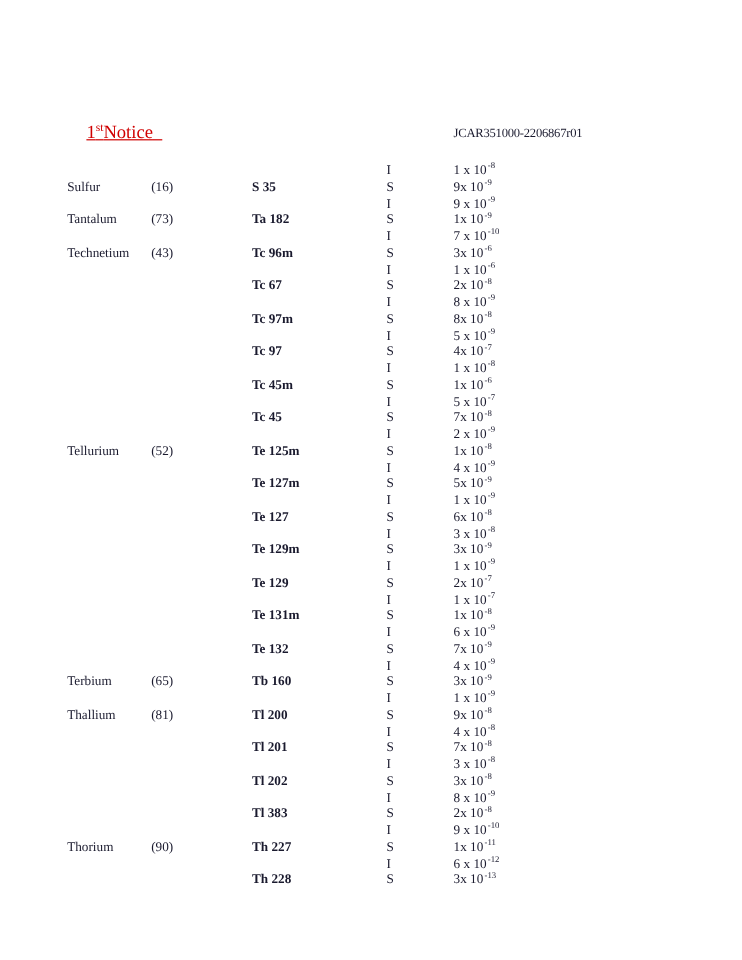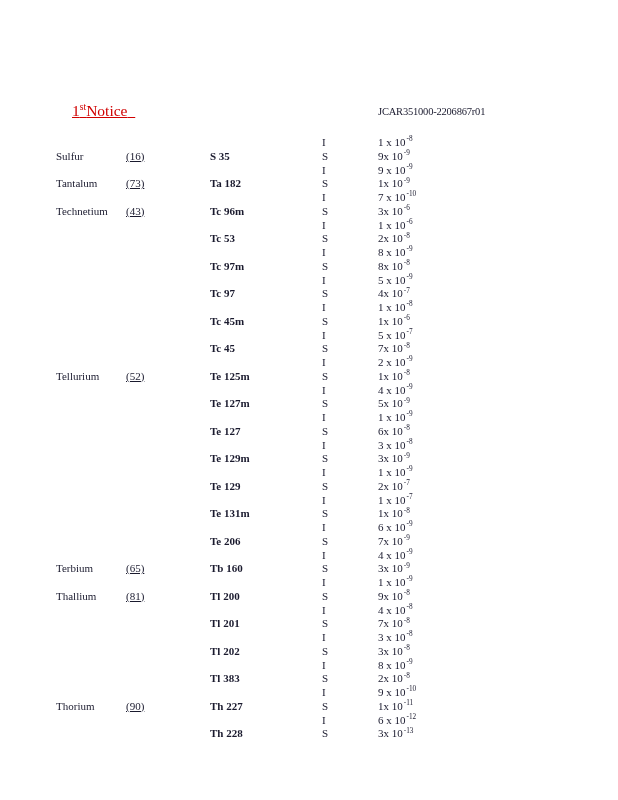--- a/index.html
+++ b/index.html
@@ -69,21 +69,21 @@
   .cell {
     position: absolute;
     font-size: 11px;
     white-space: pre;
     color: #1a1a2e;
     line-height: 13.75px;
     top: 0;
   }
 
   .c-element   { left: 56px;  }
-  .c-atomic    { left: 126px; text-decoration: underline; }
+  .c-atomic    { left: 126px; }
   .c-isotope   { left: 210px; font-weight: bold; }
   .c-pathway   { left: 322px; }
   .c-value     { left: 378px; }
 
   .c-value sup {
     font-size: 0.66em;
     vertical-align: super;
     line-height: 0;
     padding-left: 1px;
   }
@@ -143,21 +143,21 @@
       <div class="row">
         <div class="cell c-element"></div>
         <div class="cell c-atomic"></div>
         <div class="cell c-isotope"></div>
         <div class="cell c-pathway">I</div>
         <div class="cell c-value">1 x&nbsp;10<sup>-6</sup></div>
       </div>
       <div class="row">
         <div class="cell c-element"></div>
         <div class="cell c-atomic"></div>
-        <div class="cell c-isotope">Tc 53</div>
+        <div class="cell c-isotope">Tc 67</div>
         <div class="cell c-pathway">S</div>
         <div class="cell c-value">2x&nbsp;10<sup>-8</sup></div>
       </div>
       <div class="row">
         <div class="cell c-element"></div>
         <div class="cell c-atomic"></div>
         <div class="cell c-isotope"></div>
         <div class="cell c-pathway">I</div>
         <div class="cell c-value">8 x&nbsp;10<sup>-9</sup></div>
       </div>
@@ -297,21 +297,21 @@
       <div class="row">
         <div class="cell c-element"></div>
         <div class="cell c-atomic"></div>
         <div class="cell c-isotope"></div>
         <div class="cell c-pathway">I</div>
         <div class="cell c-value">6 x&nbsp;10<sup>-9</sup></div>
       </div>
       <div class="row">
         <div class="cell c-element"></div>
         <div class="cell c-atomic"></div>
-        <div class="cell c-isotope">Te 206</div>
+        <div class="cell c-isotope">Te 132</div>
         <div class="cell c-pathway">S</div>
         <div class="cell c-value">7x&nbsp;10<sup>-9</sup></div>
       </div>
       <div class="row">
         <div class="cell c-element"></div>
         <div class="cell c-atomic"></div>
         <div class="cell c-isotope"></div>
         <div class="cell c-pathway">I</div>
         <div class="cell c-value">4 x&nbsp;10<sup>-9</sup></div>
       </div>

